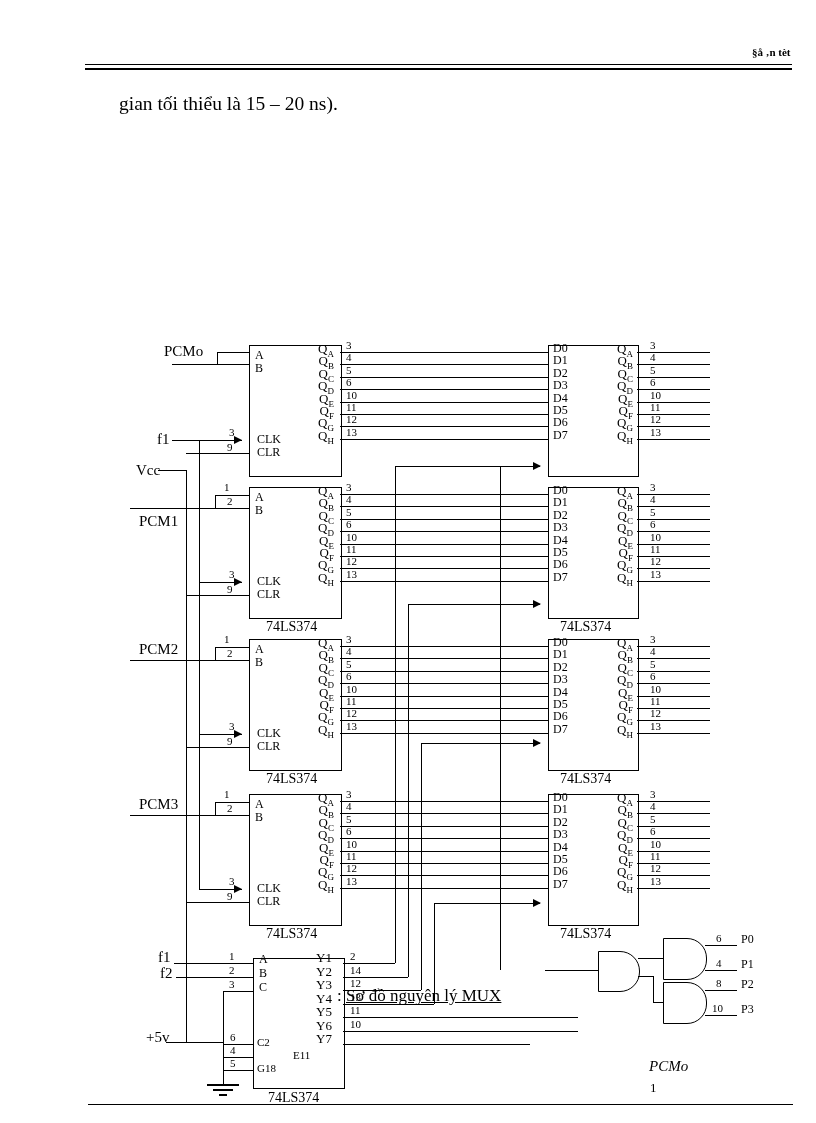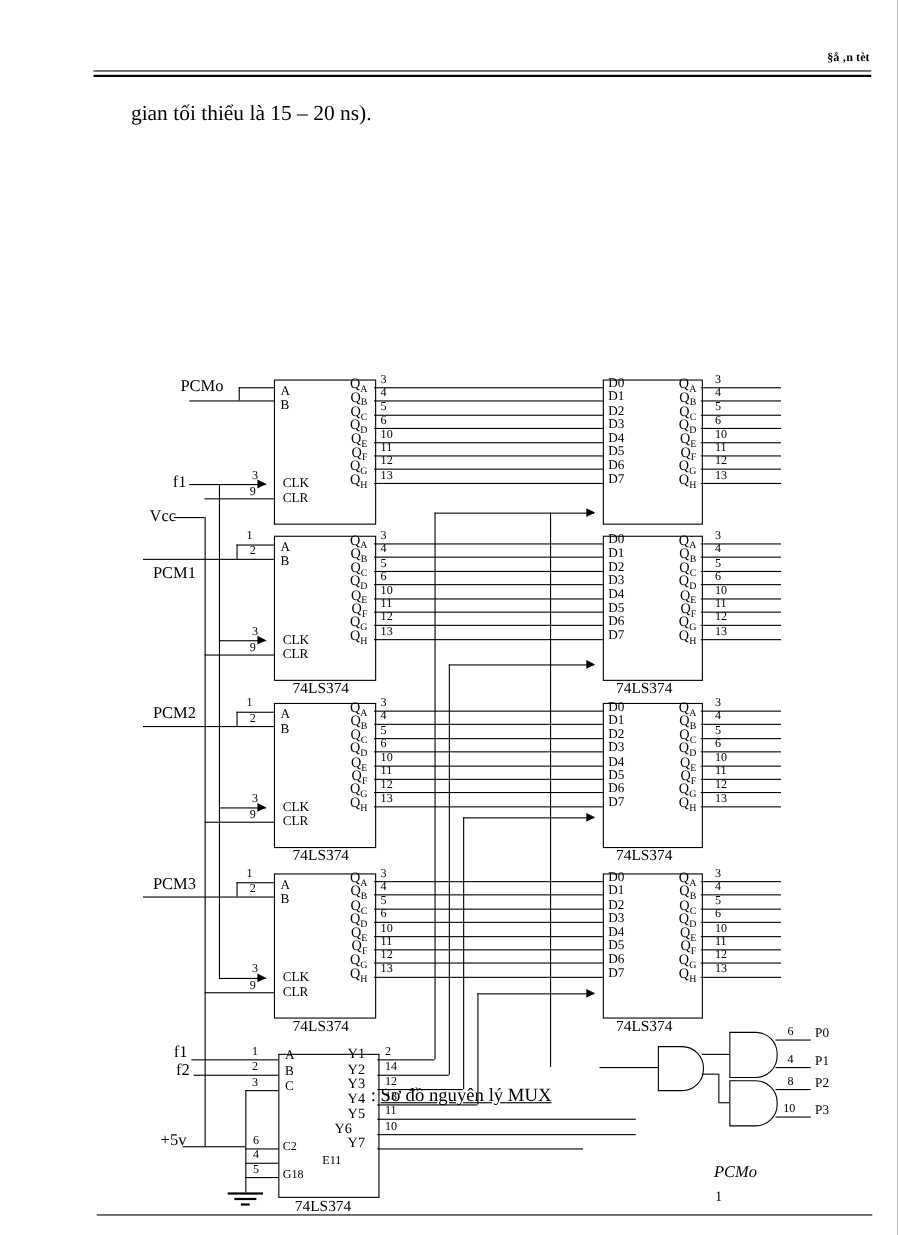--- a/index.html
+++ b/index.html
@@ -399,21 +399,21 @@
       <div class="wh" style="left: 343px; top: 977px; width: 65px;"></div>
       <div class="lbl " style="left: 316px; top: 978px;">Y3</div>
       <div class="lbl num" style="left: 350px; top: 978px;">12</div>
       <div class="wh" style="left: 343px; top: 990px; width: 78px;"></div>
       <div class="lbl " style="left: 316px; top: 992px;">Y4</div>
       <div class="lbl num" style="left: 350px; top: 992px;">13</div>
       <div class="wh" style="left: 343px; top: 1004px; width: 91px;"></div>
       <div class="lbl " style="left: 316px; top: 1005px;">Y5</div>
       <div class="lbl num" style="left: 350px; top: 1005px;">11</div>
       <div class="wh" style="left: 343px; top: 1017px; width: 235px;"></div>
-      <div class="lbl " style="left: 304px; top: 1019px;">Y6</div>
+      <div class="lbl " style="left: 316px; top: 1019px;">Y6</div>
       <div class="lbl num" style="left: 350px; top: 1019px;">10</div>
       <div class="wh" style="left: 343px; top: 1031px; width: 235px;"></div>
       <div class="lbl " style="left: 316px; top: 1032px;">Y7</div>
       <div class="wh" style="left: 343px; top: 1044px; width: 187px;"></div>
       <div class="gate" style="left: 598px; top: 951px; width: 40px; height: 39px;"></div>
       <div class="gate" style="left: 663px; top: 938px; width: 42px; height: 40px;"></div>
       <div class="gate" style="left: 663px; top: 982px; width: 42px; height: 40px;"></div>
       <div class="wh" style="left: 545px; top: 970px; width: 53px;"></div>
       <div class="wh" style="left: 638px; top: 958px; width: 25px;"></div>
       <div class="wh" style="left: 638px; top: 976px; width: 15px;"></div>

